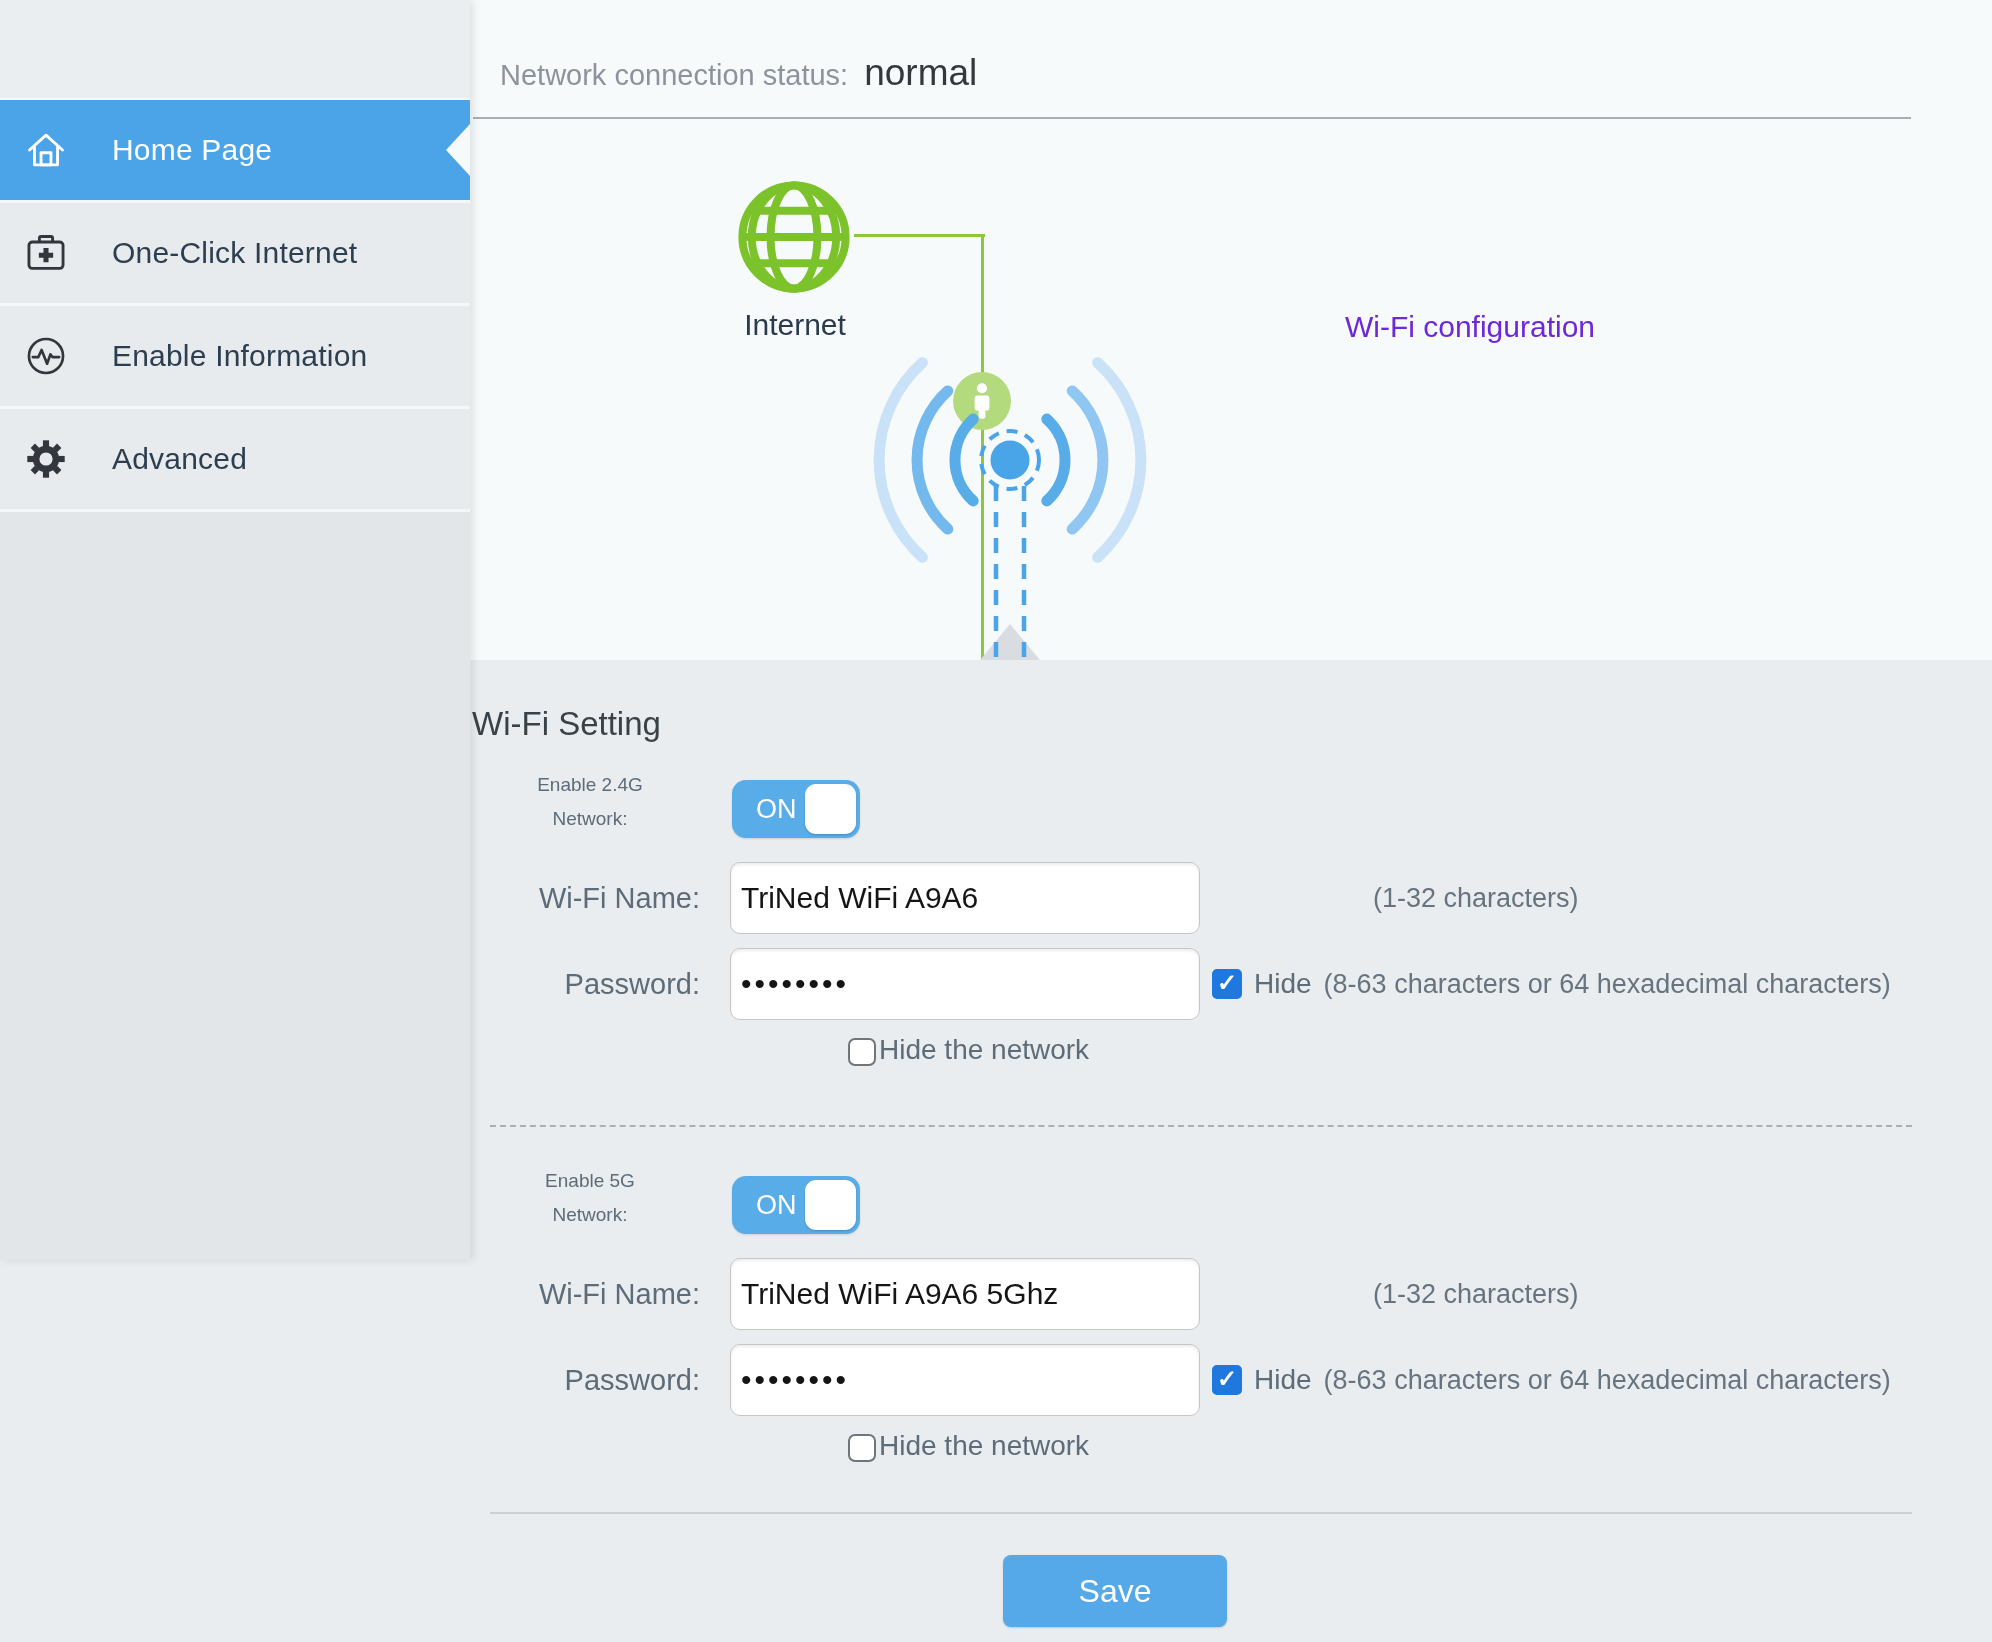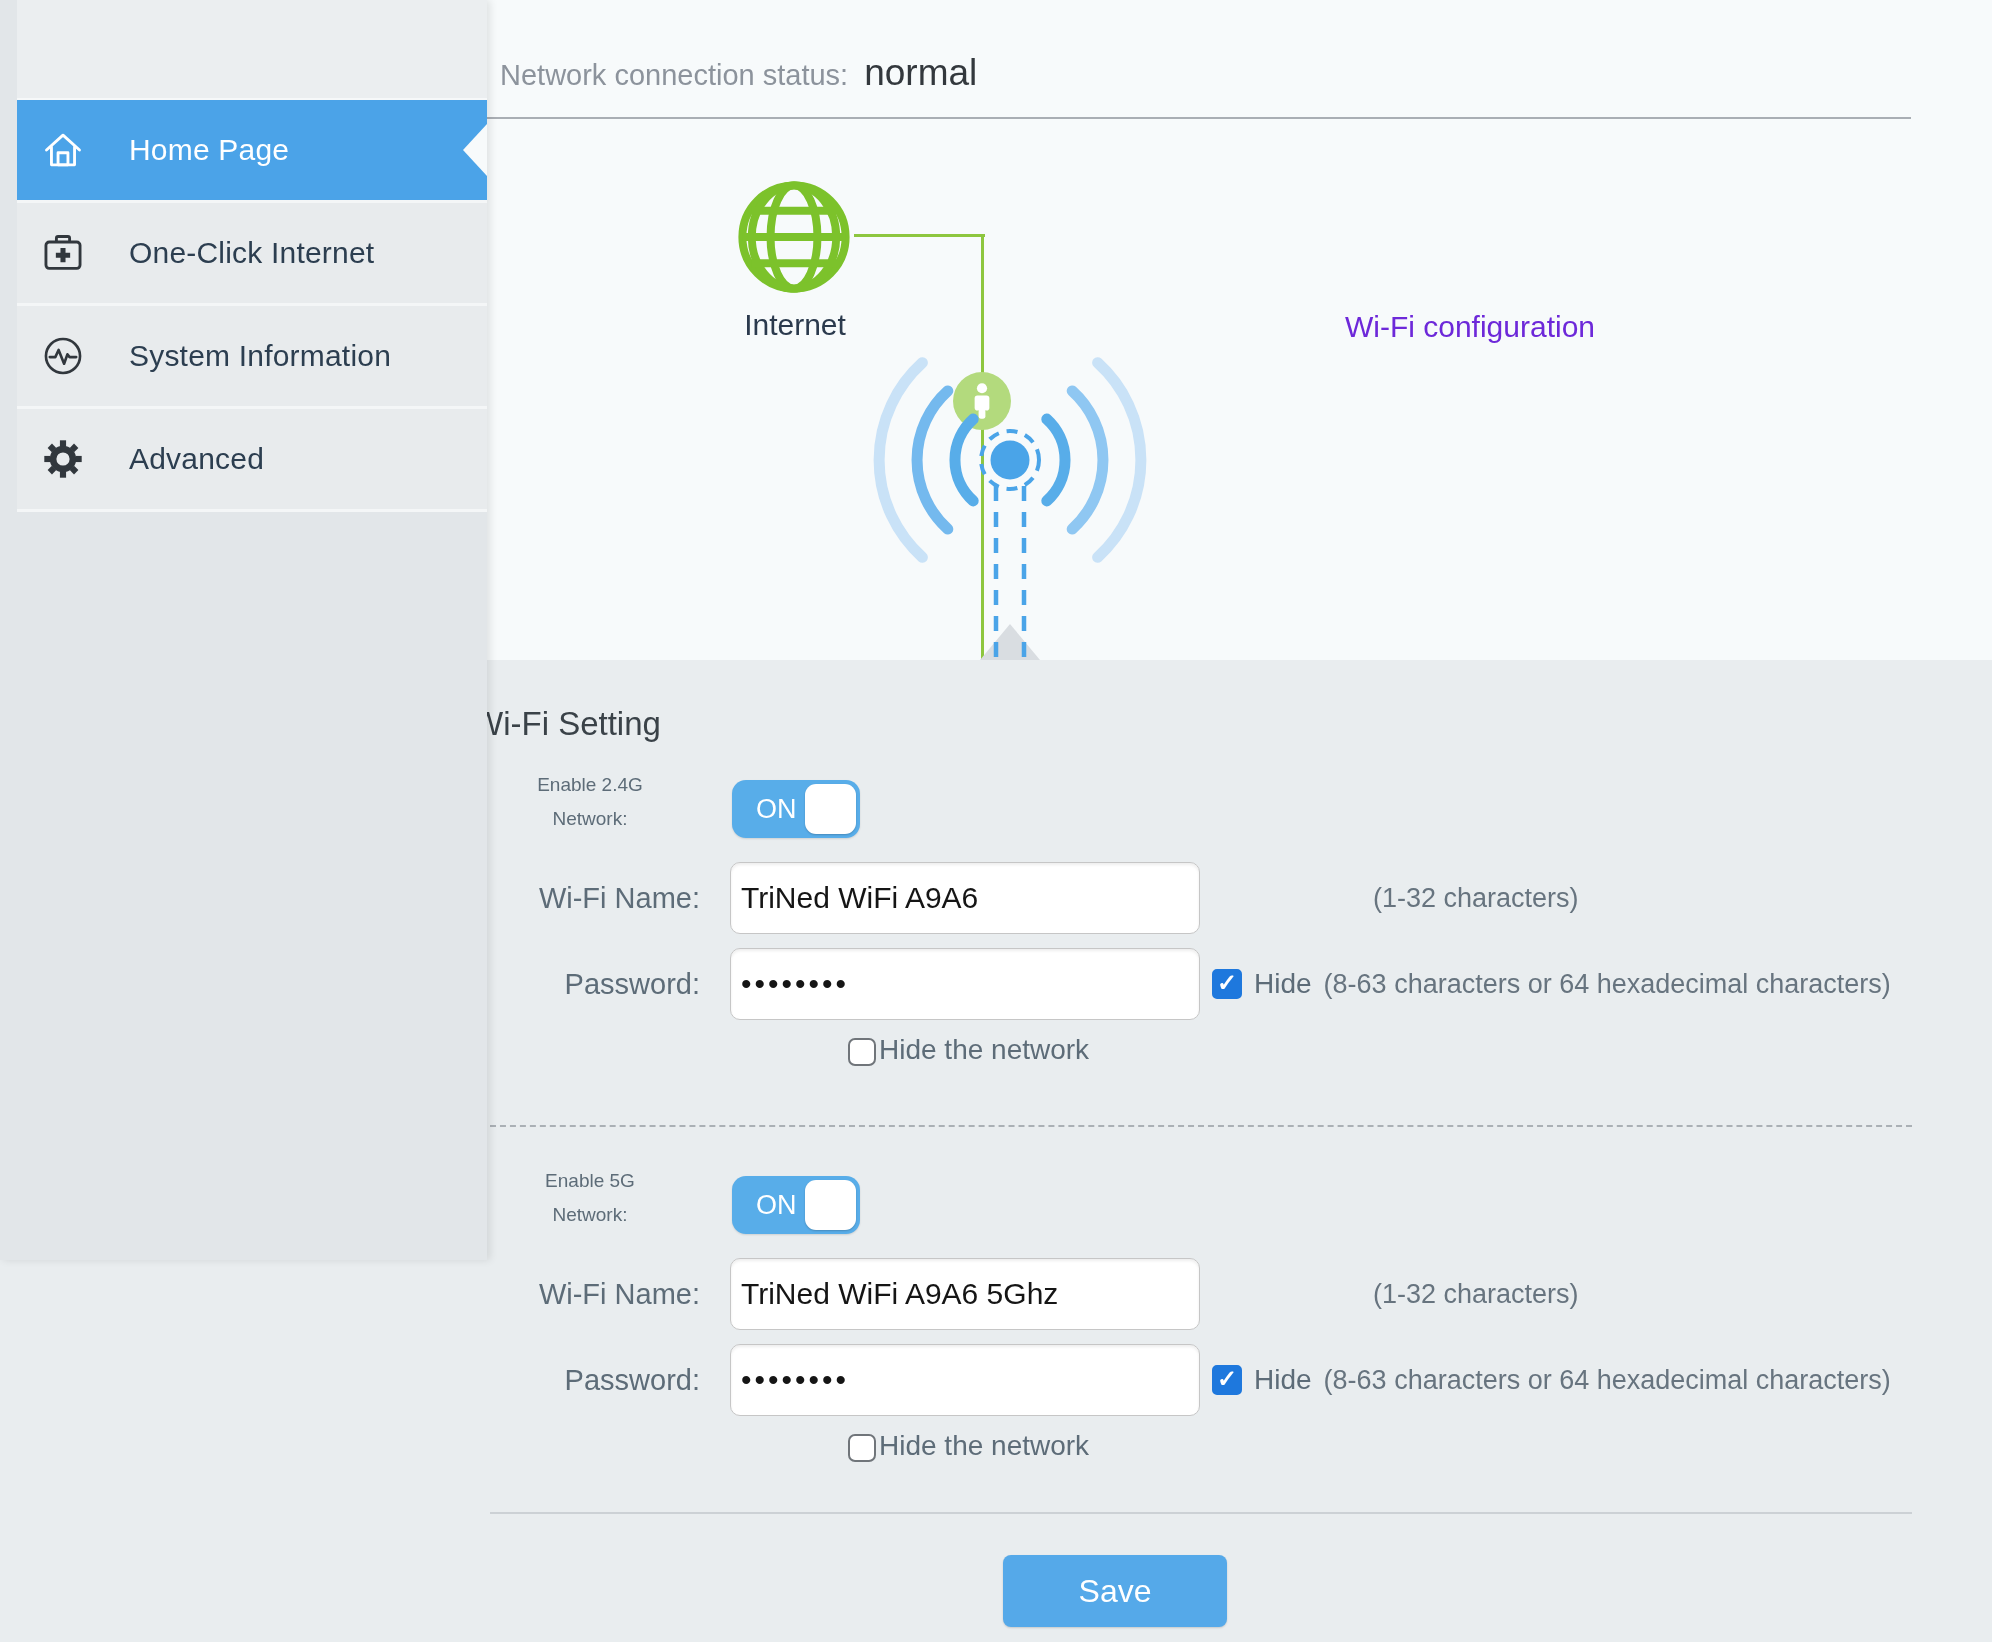--- a/index.html
+++ b/index.html
@@ -3,21 +3,21 @@
 <meta charset="utf-8">
 <style>
   html,body{margin:0;padding:0;}
   body{
     width:1992px;height:1642px;position:relative;overflow:hidden;
     font-family:"Liberation Sans",sans-serif;
     background:#e9edef;
   }
   
   .sidebar{position:absolute;left:0;top:0;width:470px;height:1260px;
-    background:#e2e6e9;box-shadow:3px 0 8px rgba(0,0,0,0.10);z-index:3;padding-left:17px;}
+    background:#e2e6e9;box-shadow:3px 0 8px rgba(0,0,0,0.10);z-index:3;}
   .sidebar-top{height:98px;background:#ebeef0;border-bottom:2px solid #f6f8f9;}
   .menu-item{height:100px;display:flex;align-items:center;padding-left:24px;
     background:#e8ebed;border-bottom:3px solid #f4f6f7;cursor:pointer;position:relative;}
   .menu-item .mi-icon{width:44px;height:44px;margin-right:44px;color:#31373d;flex:0 0 auto;}
   .menu-item .mi-label{font-size:30px;color:#2c3e50;letter-spacing:0.2px;}
   .menu-item.active{background:#4ba3e8;}
   .menu-item.active .mi-label,.menu-item.active .mi-icon{color:#ffffff;}
   .menu-item.active::after{content:"";position:absolute;right:0;top:50%;
     transform:translateY(-50%);width:0;height:0;
     border-top:26px solid transparent;border-bottom:26px solid transparent;
@@ -111,21 +111,21 @@
     <span class="mi-label">One-Click Internet</span>
   </div>
 
   <div class="menu-item">
     <span class="mi-icon">
       <svg viewBox="0 0 40 40" width="44" height="44" fill="none" stroke="currentColor" stroke-width="2.4" stroke-linecap="round" stroke-linejoin="round">
         <circle cx="20" cy="20" r="15.5"></circle>
         <path d="M8 21 H13 L16 14.5 L21 27 L24 18.5 L26 21 H32"></path>
       </svg>
     </span>
-    <span class="mi-label">System Information</span>
+    <span class="mi-label">Enable Information</span>
   </div>
 
   <div class="menu-item">
     <span class="mi-icon">
       <svg viewBox="0 0 40 40" width="44" height="44" fill="none" stroke="currentColor">
         <circle cx="20" cy="20" r="9" stroke-width="6"></circle>
         <g stroke-width="5.6">
           <line x1="20" y1="8.5" x2="20" y2="3"></line>
             <line x1="20" y1="31.5" x2="20" y2="37"></line>
           <line x1="8.5" y1="20" x2="3" y2="20"></line>

